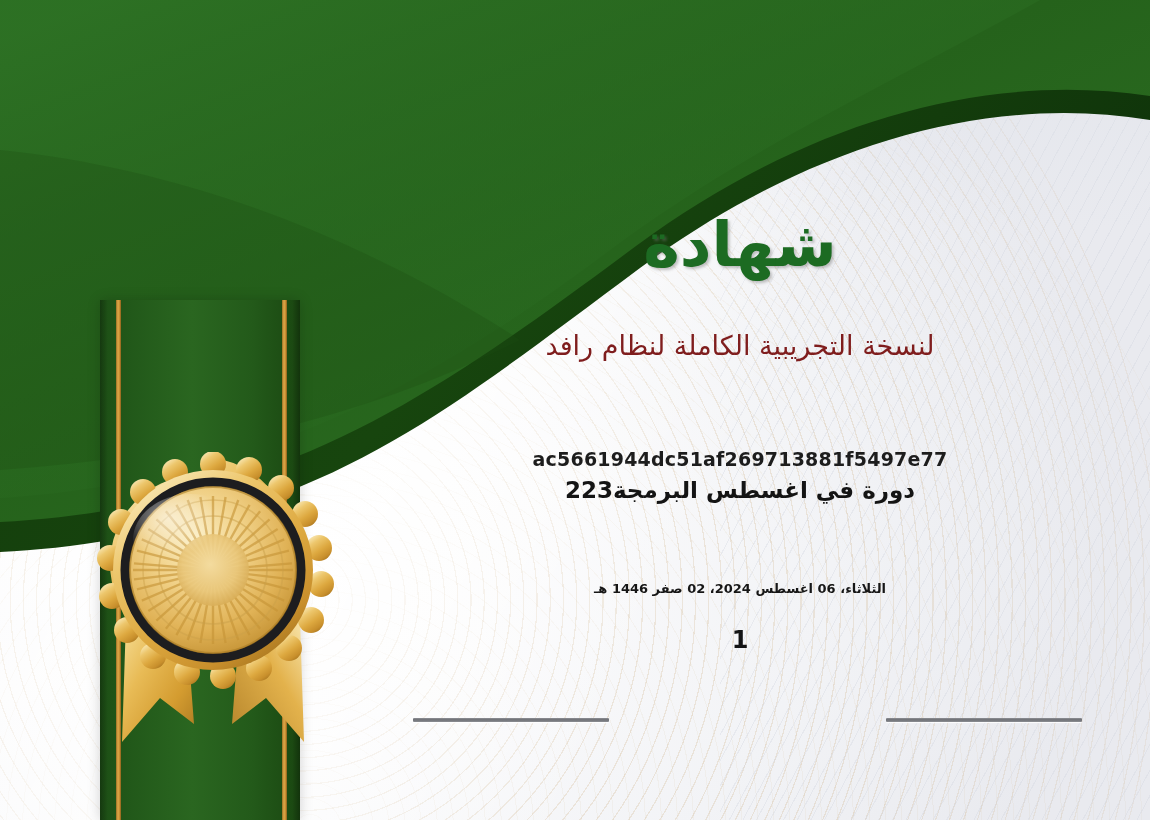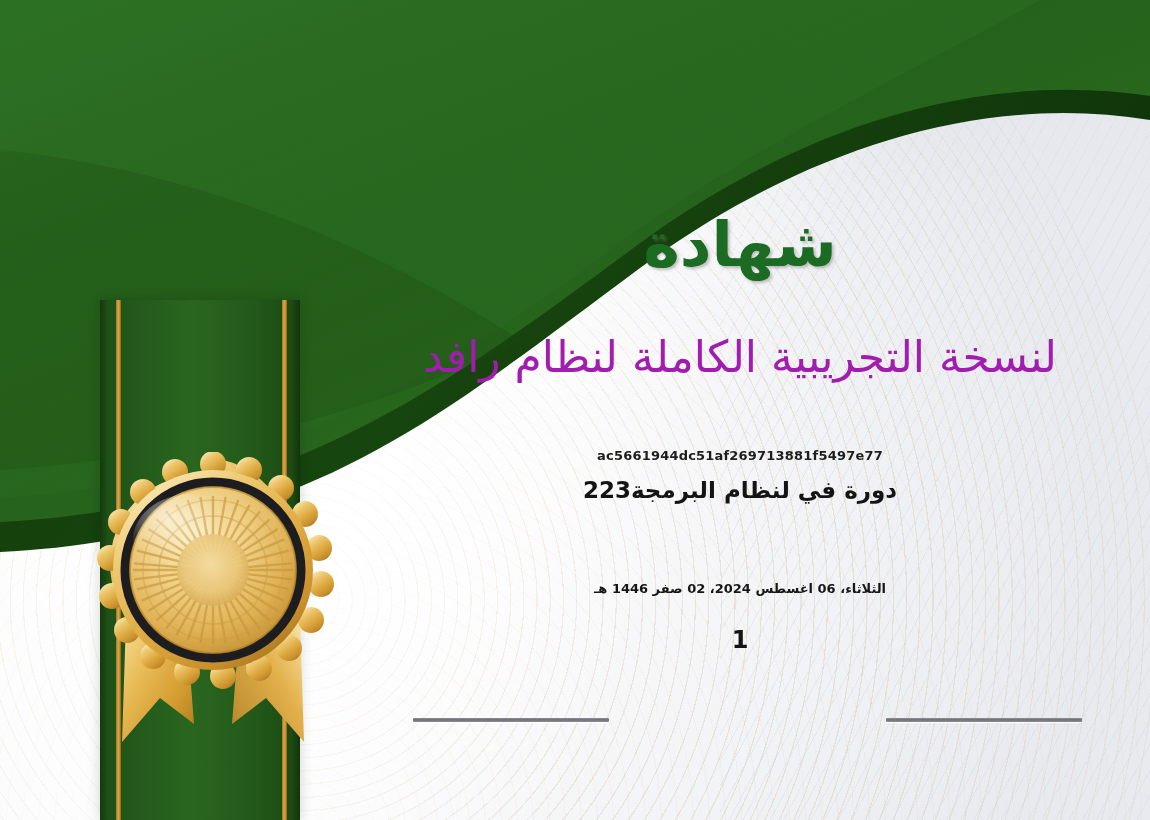--- a/index.html
+++ b/index.html
@@ -157,30 +157,30 @@
     font-weight: 700;
     color: #1c6b22;
     letter-spacing: 0px;
     line-height: 1.05;
     text-shadow: 2px 2px 3px rgba(120,120,120,0.45);
   }
   .subtitle {
     position: absolute;
     top: 328px;
     left: 0; right: 0;
-    font-size: 44px;
+    font-size: 27px;
     font-weight: 400;
-    color: #a21caf;
+    color: #7f1d1d;
     line-height: 1.3;
   }
   .code {
     position: absolute;
     top: 448px;
     left: 0; right: 0;
-    font-size: 13px;
+    font-size: 19px;
     font-weight: 600;
     color: #1d1d1d;
     letter-spacing: 0.2px;
     direction: ltr;
   }
   .course {
     position: absolute;
     top: 477px;
     left: 0; right: 0;
     font-size: 23px;
@@ -402,21 +402,21 @@
 
         <ellipse cx="-22" cy="-36" rx="58" ry="46" fill="url(#shineG)"></ellipse>
       </g>
     </svg>
   </div>
 
   <div class="content">
     <div class="title">شهادة</div>
     <div class="subtitle">لنسخة التجريبية الكاملة لنظام رافد</div>
     <div class="code">ac5661944dc51af269713881f5497e77</div>
-    <div class="course">دورة في لنظام البرمجة223</div>
+    <div class="course">دورة في اغسطس البرمجة223</div>
     <div class="date-line">الثلاثاء، 06 اغسطس 2024، 02 صفر 1446 هـ</div>
     <div class="serial">1</div>
   </div>
 
   <div class="sig-line left"></div>
   <div class="sig-line right"></div>
 
 </div>
 
 </body></html>

